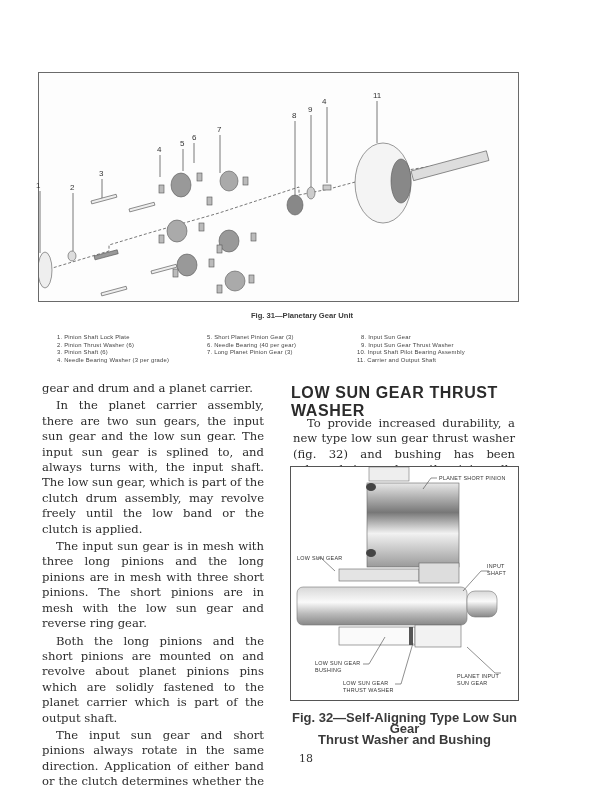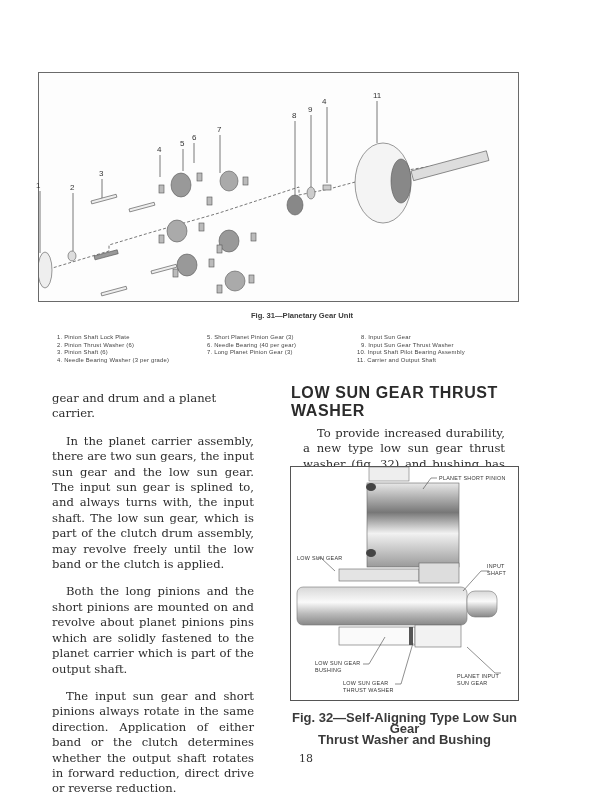--- a/index.html
+++ b/index.html
@@ -20,21 +20,21 @@
     font-family:"Liberation Sans", sans-serif; font-weight:bold; font-size:7.6px; color:#3a3a3a;
   }
   .legend-col {
     position:absolute; top:334px; font-family:"Liberation Sans", sans-serif; font-size:5.9px;
     line-height:7.6px; color:#444; letter-spacing:0.2px;
   }
   .legend-col div { white-space:nowrap; }
   .col-text {
     position:absolute; font-size:11.6px; line-height:15.4px; color:#2c2c2c; text-align:justify;
   }
-  .col-text p { margin:12px; text-indent:0; }
+  .col-text p { margin:2px; text-indent:0; }
   .col-text p.ind { text-indent:14px; }
   .col-text p.last { text-align-last:justify; }
   .left-col { left:40px; top:379px; width:226px; }
   .right-col { left:291px; top:414px; width:226px; }
   .section-heading {
     position:absolute; left:291px; top:384px; width:228px;
     font-family:"Liberation Sans", sans-serif; font-weight:bold; font-size:16px; letter-spacing:0.6px; color:#2b2b2b;
   }
   .fig32-box {
     position:absolute; left:290px; top:466px; width:229px; height:235px;
@@ -145,20 +145,21 @@
 <div class="legend-col" style="left:357px;">
   <div style="padding-left:4px">8. Input Sun Gear</div>
   <div style="padding-left:4px">9. Input Sun Gear Thrust Washer</div>
   <div>10. Input Shaft Pilot Bearing Assembly</div>
   <div>11. Carrier and Output Shaft</div>
 </div>
 
 <div class="col-text left-col">
   <p style="text-align:left">gear and drum and a planet carrier.</p>
   <p class="ind">In the planet carrier assembly, there are two sun gears, the input sun gear and the low sun gear. The input sun gear is splined to, and always turns with, the input shaft. The low sun gear, which is part of the clutch drum assembly, may revolve freely until the low band or the clutch is applied.</p>
+  <p class="ind">The input sun gear is in mesh with three long pinions and the long pinions are in mesh with three short pinions. The short pinions are in mesh with the low sun gear and reverse ring gear.</p>
   <p class="ind">Both the long pinions and the short pinions are mounted on and revolve about planet pinions pins which are solidly fastened to the planet carrier which is part of the output shaft.</p>
   <p class="ind">The input sun gear and short pinions always rotate in the same direction. Application of either band or the clutch determines whether the output shaft rotates in forward reduction, direct drive or reverse reduction.</p>
 </div>
 
 <div class="section-heading">LOW SUN GEAR THRUST WASHER</div>
 <div class="col-text right-col">
   <p class="ind last">To provide increased durability, a new type low sun gear thrust washer (fig. 32) and bushing has been released to replace the internally splined flanged thrust</p>
 </div>
 
 <div class="fig32-box">

